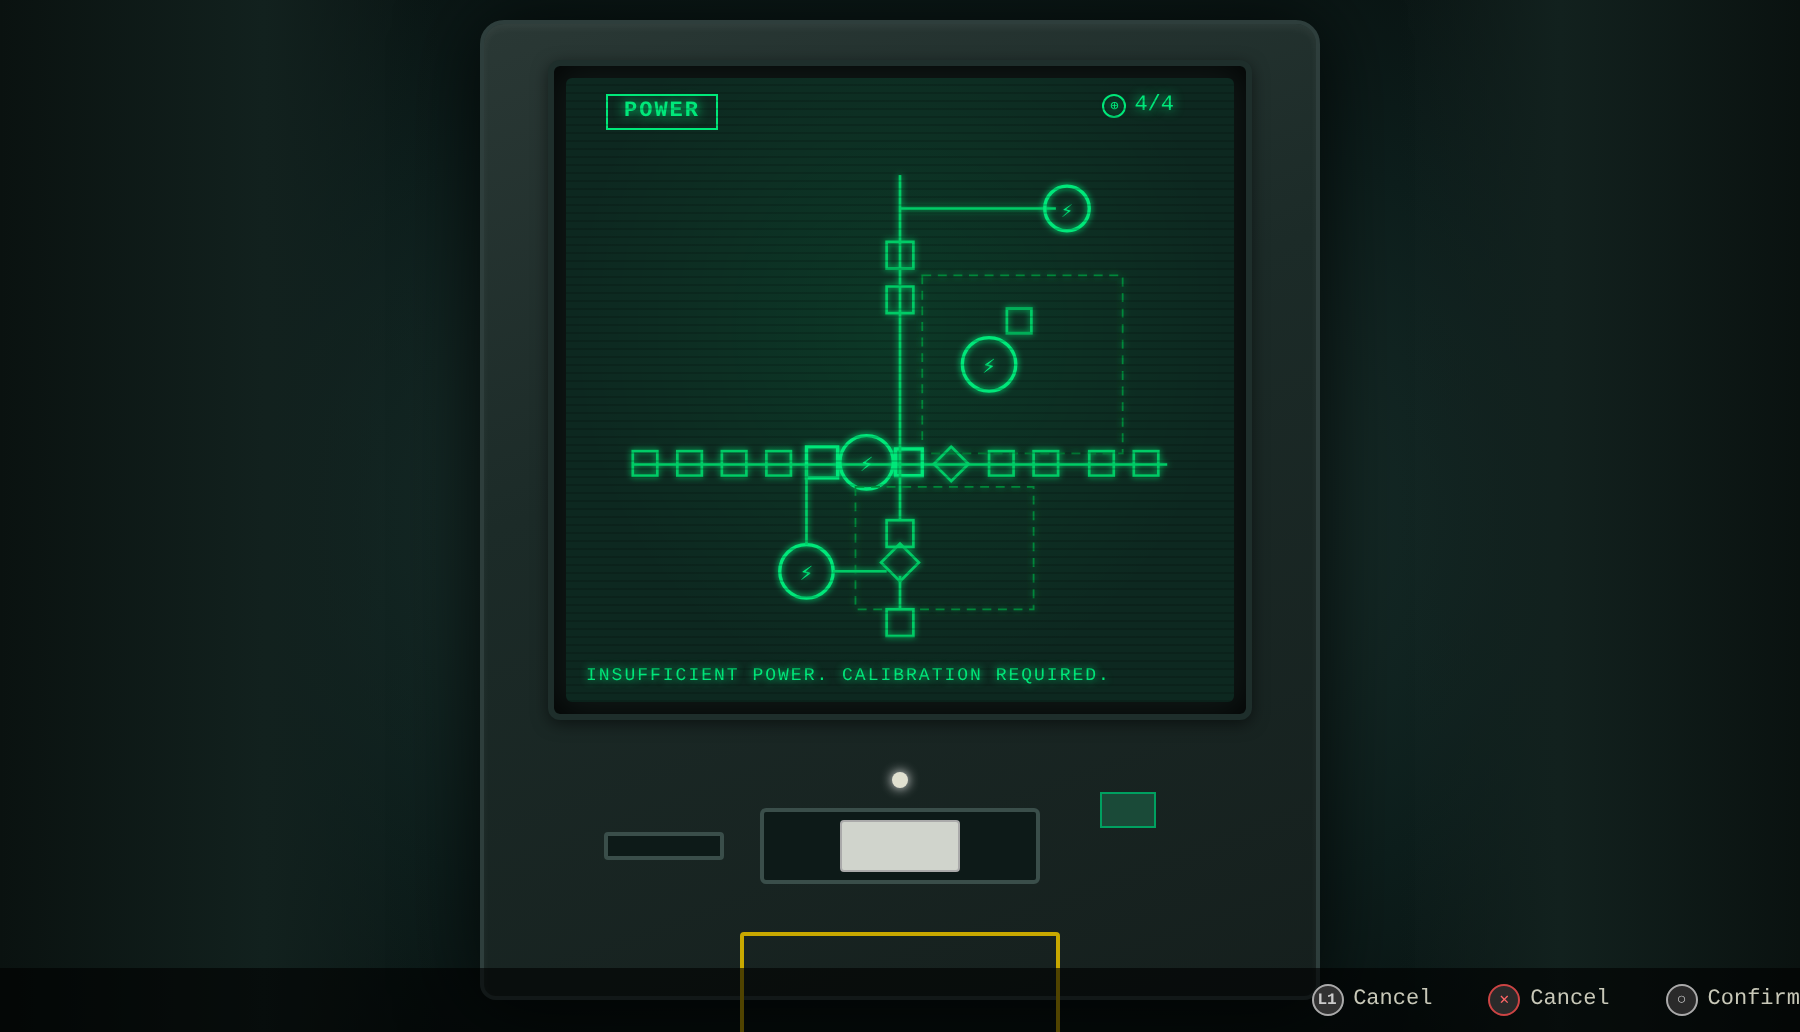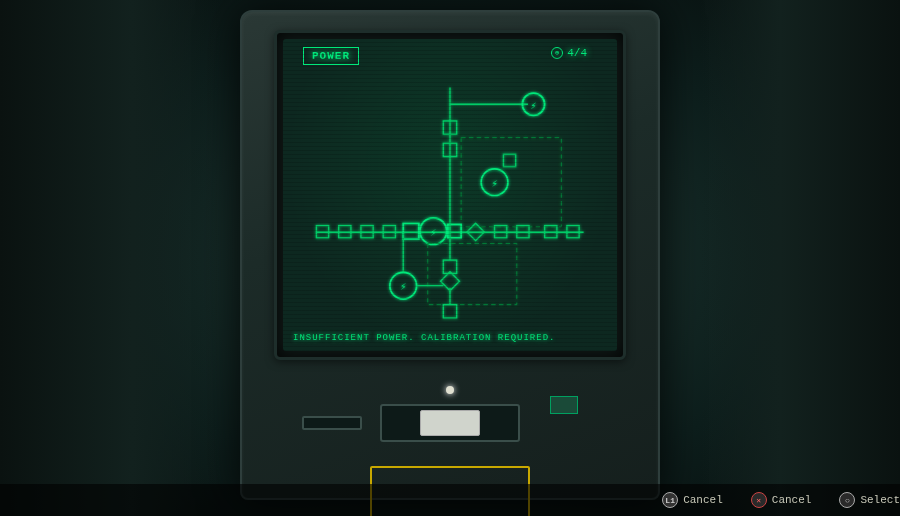--- a/index.html
+++ b/index.html
@@ -394,15 +394,15 @@
   <div class="control-item">
     <div class="control-btn select-btn">L1</div>
     <span>Cancel</span>
   </div>
   <div class="control-item">
     <div class="control-btn confirm-btn">✕</div>
     <span>Cancel</span>
   </div>
   <div class="control-item">
     <div class="control-btn cancel-btn">○</div>
-    <span>Select</span>
+    <span>Confirm</span>
   </div>
 </div>
 
 </body></html>

